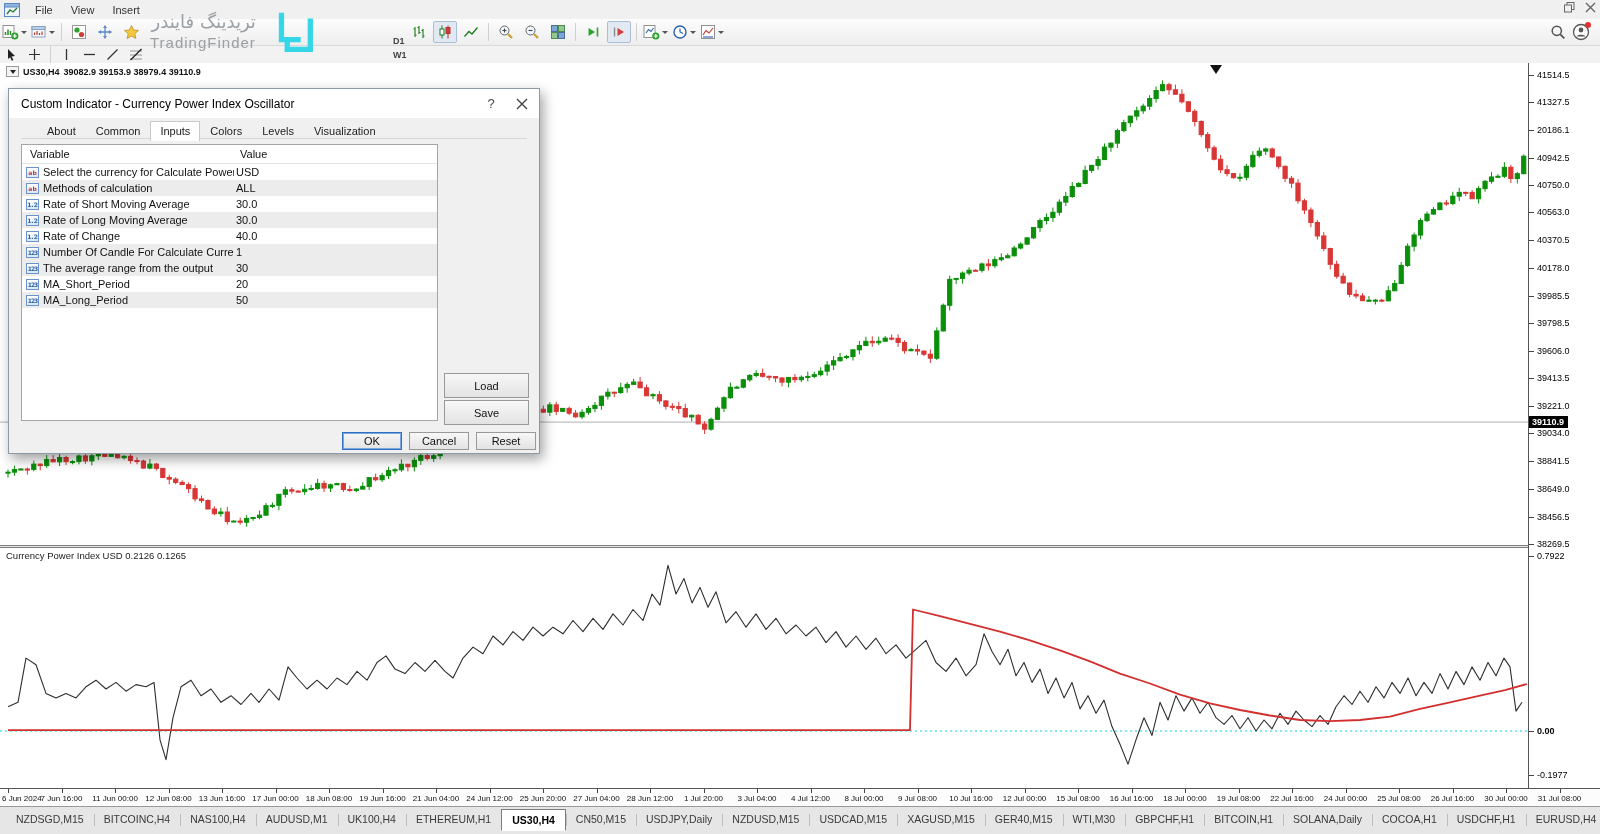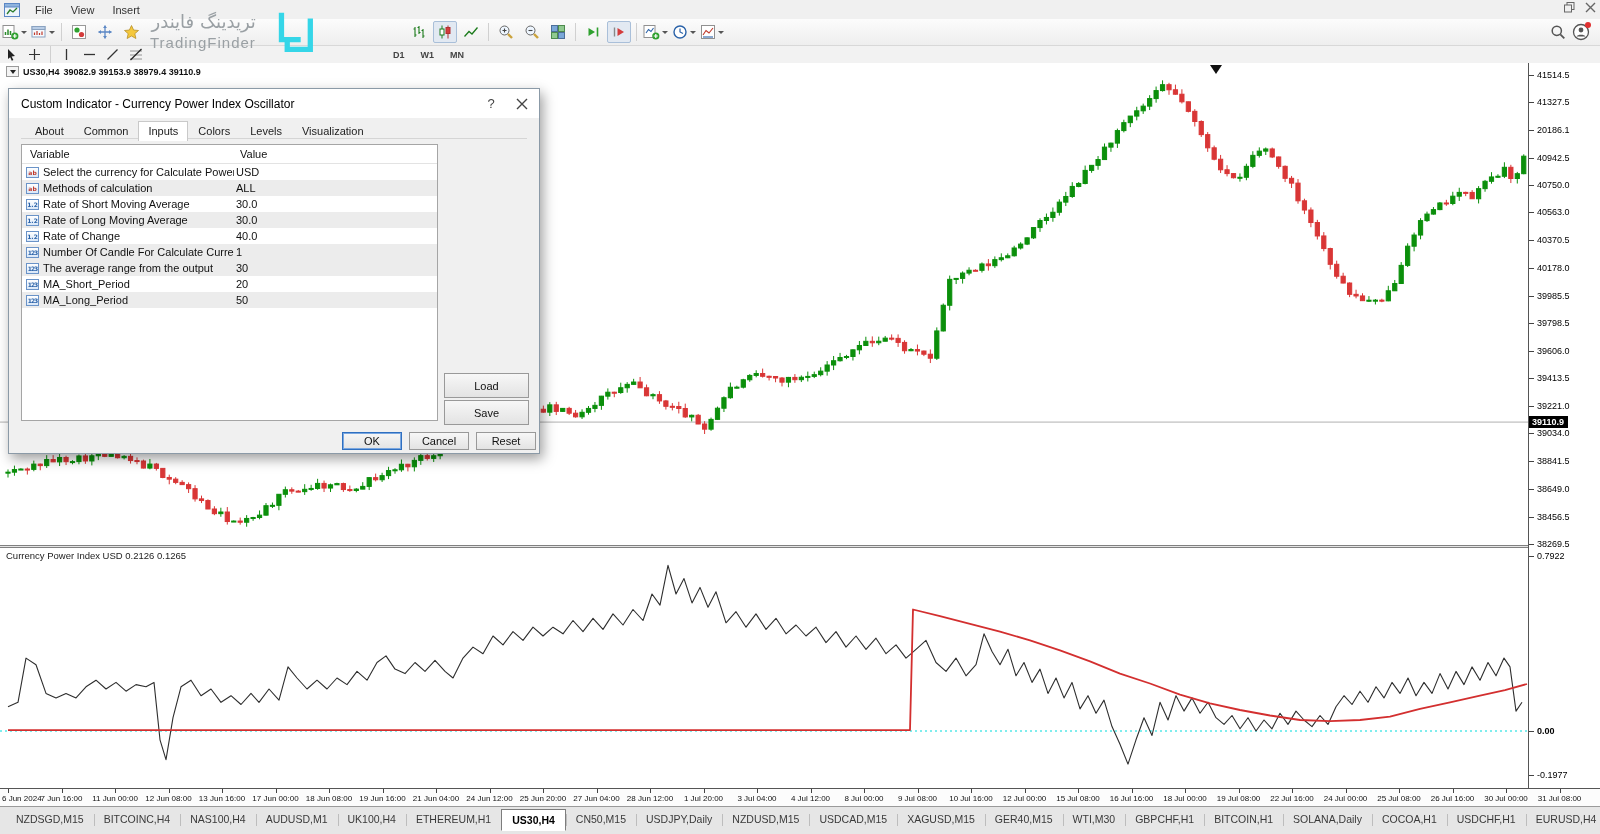--- a/index.html
+++ b/index.html
@@ -68,21 +68,21 @@
   .sym-tab.active{background:#fff;border:1px solid #7d7d7d;border-bottom-color:#fff;font-weight:bold;
                   color:#000;margin-top:-1px;padding-top:4px;z-index:2;}
   .sym-tab.active::before{display:none;}
   
   .dialog{position:absolute;left:8px;top:88px;width:532px;height:366px;background:#f0f0f0;
           border:1px solid #8b9aa7;box-shadow:3px 5px 12px rgba(0,0,0,.38);z-index:60;box-sizing:border-box;}
   .dlg-title{height:29px;background:#fff;display:flex;align-items:center;padding-left:12px;
              font-size:12px;color:#000;}
   .dlg-help{position:absolute;right:40px;top:7px;font-size:13px;color:#444;width:16px;text-align:center;}
   .dlg-close{position:absolute;right:10px;top:8px;width:14px;height:14px;}
-  .dlg-tabs{position:absolute;left:16px;top:32px;display:flex;font-size:11px;color:#222;justify-content:space-between;}
+  .dlg-tabs{position:absolute;left:28px;top:32px;display:flex;font-size:11px;color:#222;justify-content:space-between;}
   .dlg-tab{padding:3px 9px 4px;border:1px solid transparent;border-bottom:none;}
   .dlg-tab.active{background:#fff;border-color:#c9c9c9;position:relative;z-index:2;}
   .dlg-page{position:absolute;left:12px;right:12px;top:49px;bottom:40px;border-top:1px solid #d5d5d5;}
   .dlg-table{position:absolute;left:12px;top:55px;width:417px;height:277px;background:#fff;
              border:1px solid #a5a5a5;font-size:11px;color:#111;box-sizing:border-box;overflow:hidden;}
   .dlg-thead{display:flex;height:18px;align-items:center;border-bottom:1px solid #e3e3e3;}
   .dlg-row{display:flex;height:16px;align-items:center;}
   .dlg-row.alt{background:#ececec;}
   .cell-var{flex:0 0 208px;display:flex;align-items:center;gap:4px;padding-left:4px;overflow:hidden;white-space:nowrap;}
   .cell-val{flex:1;padding-left:2px;white-space:nowrap;}
@@ -284,21 +284,21 @@
       <path d="M1.5 11.5 L11.5 1.5" stroke="#333" stroke-width="1.3"></path>
     </svg>
   </div>
   <div class="tb-btn">
     <svg width="14" height="13" viewBox="0 0 14 13">
       <path d="M1 3 H13 M1 7 H13 M1 11 H13" stroke="#888" stroke-width="0.9"></path>
       <path d="M1.5 12 L12.5 1" stroke="#222" stroke-width="1.2"></path>
     </svg>
   </div>
   <div class="tb-spacer" style="width:238px"></div>
-  <div style="display:flex;align-items:flex-start;">
+  <div style="display:flex;align-items:flex-start;flex-direction:column;">
       <span class="period-btn">D1</span>
       <span class="period-btn">W1</span>
       <span class="period-btn">MN</span>
     </div>
 </div>
 
 <div class="watermark">
   <div class="wm-text">
     <span class="wm-fa">تریدینگ فایندر</span>
     <span class="wm-en">TradingFinder</span>

